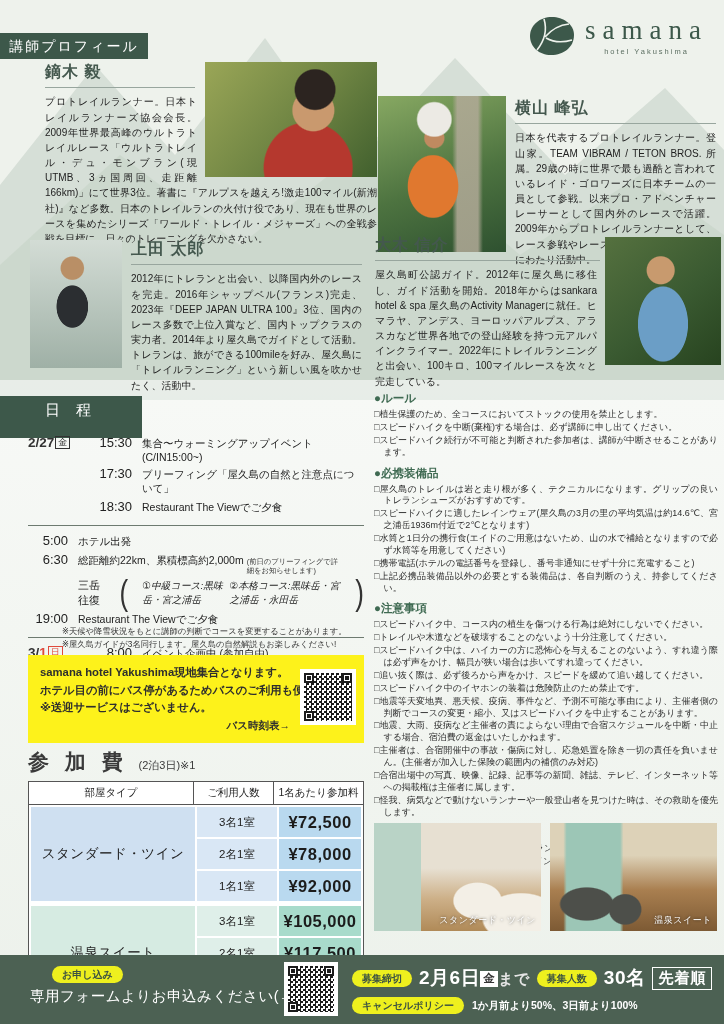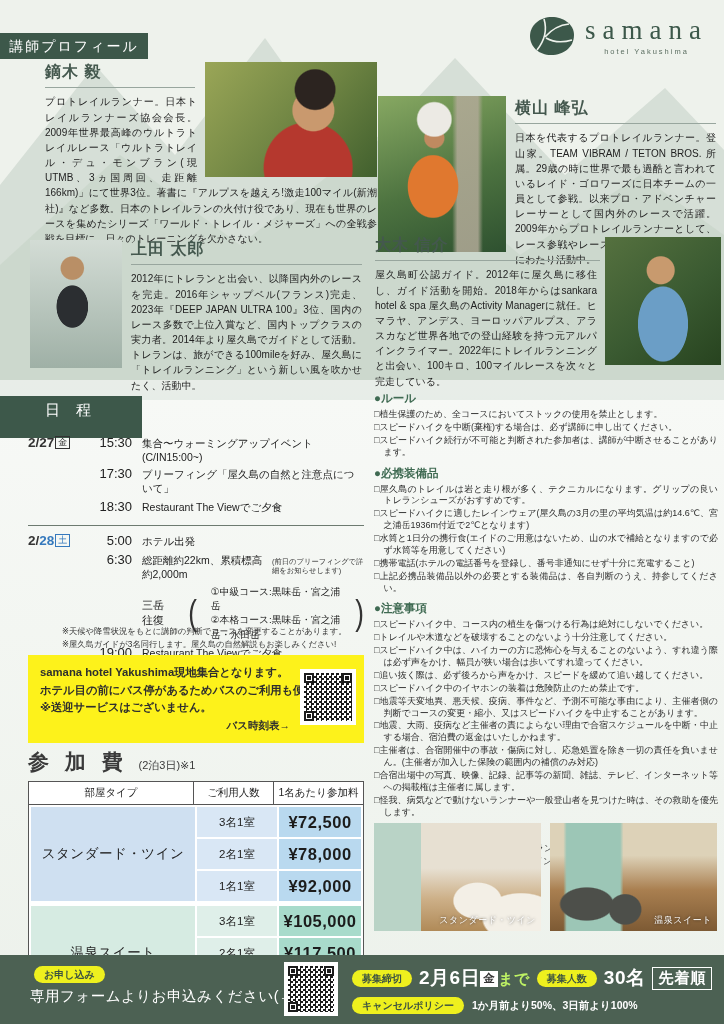--- a/index.html
+++ b/index.html
@@ -64,21 +64,21 @@
   .sat{color:#3579bd;}
   .sun{color:#df4a3c;}
   .rows{flex:1;}
   .srow{display:flex;align-items:baseline;margin-bottom:3px;}
   .time{flex:0 0 40px;font-size:13px;color:#222;text-align:right;padding-right:10px;}
   .desc{font-size:10.5px;color:#222;}
   .snote{font-size:7.3px;color:#333;line-height:1.25;display:inline-block;vertical-align:middle;max-width:92px;margin-left:3px;}
   .course{display:flex;align-items:center;gap:14px;justify-content:space-between;}
   .course-label{font-size:11px;}
   .bigparen{font-size:26px;font-weight:100;color:#333;transform:scaleY(1.35);display:inline-block;line-height:1;}
-  .course-lines{display:flex;flex-direction:column;font-size:9.8px;line-height:1.45;}
+  .course-lines{display:flex;flex-direction:row;font-size:9.8px;line-height:1.45;font-style:italic;}
   .blocknote{font-size:8px;color:#333;line-height:1.4;margin:1px 0 0 50px;}
   #schedule-notes{position:absolute;left:62px;top:625px;width:300px;font-size:8.3px;color:#333;line-height:1.55;}
 
   
   #access-box{position:absolute;left:28px;top:655px;width:336px;height:88px;background:#fdf21b;box-sizing:border-box;padding:9px 8px 6px 12px;}
   .access-line{font-size:11.3px;color:#2e2e2e;line-height:1.55;font-weight:bold;}
   .bus-label{position:absolute;right:74px;bottom:10px;font-size:10.5px;font-weight:bold;color:#2e2e2e;}
   .qr{background:#fff;position:relative;box-sizing:border-box;padding:4px;}
   .qr-in{width:100%;height:100%;background-image:repeating-conic-gradient(#1b1b1b 0% 25%, #ffffff 0% 50%);background-size:5px 5px;position:relative;}
   .qr-eye{position:absolute;width:10px;height:10px;border:2px solid #1b1b1b;background:#fff;box-sizing:border-box;}
@@ -122,28 +122,28 @@
     linear-gradient(180deg,#e7e0d2 0 42%,#cdb088 70%,#b08a58 100%);}
   .ph-suite{background:
     radial-gradient(ellipse at 22% 75%, #4d4f4a 0 14%, rgba(77,79,74,0) 15%),
     radial-gradient(ellipse at 45% 80%, #4d4f4a 0 12%, rgba(77,79,74,0) 13%),
     linear-gradient(90deg, rgba(0,0,0,0) 8%, #9cc6b6 10% 42%, rgba(0,0,0,0) 44%),
     linear-gradient(180deg,#ddd2b8 0 30%,#a97f50 62%,#7d5a34 100%);}
 
   
   #footer{position:absolute;left:0;top:955px;width:724px;height:69px;background:#4c6153;}
   .pill{display:inline-block;background:#eef01e;color:#3c5342;border-radius:10px;font-size:10px;font-weight:bold;padding:2px 10px;line-height:1.3;}
-  #apply-pill{position:absolute;left:34px;top:11px;}
+  #apply-pill{position:absolute;left:52px;top:11px;}
   #apply-text{position:absolute;left:30px;top:32px;font-size:14.5px;color:#fff;letter-spacing:.5px;}
   #footer-qr{position:absolute;left:284px;top:7px;width:54px;height:54px;}
   .f-row1{position:absolute;left:352px;top:10px;display:flex;align-items:center;gap:7px;}
   .f-row2{position:absolute;left:352px;top:42px;display:flex;align-items:center;gap:8px;}
   .f-big{color:#fff;font-size:19px;font-weight:bold;letter-spacing:.5px;}
   .f-daybox{display:inline-block;background:#fff;color:#333;font-size:11.5px;font-weight:bold;padding:1px 3px;line-height:1.2;vertical-align:2px;}
-  .f-made{color:#bef264;font-size:15px;font-weight:bold;}
+  .f-made{color:#e5e5e5;font-size:15px;font-weight:bold;}
   .f-box{display:inline-block;border:1px solid #fff;color:#fff;font-size:15px;font-weight:bold;padding:1px 5px;letter-spacing:1px;}
   .f-cancel-text{color:#fff;font-size:10.5px;font-weight:bold;}
 </style>
 </head>
 <body>
 
 <div class="page">
 
   <svg class="bg-mountains" viewBox="0 0 724 400" preserveAspectRatio="none" aria-hidden="true">
     <path d="M0,185 L95,65 L175,155 L265,38 L355,165 L455,58 L565,175 L665,88 L724,150 L724,400 L0,400 Z" fill="rgba(158,180,164,0.30)"></path>
@@ -206,21 +206,20 @@
             <span class="time">17:30</span>
             <span class="desc">ブリーフィング「屋久島の自然と注意点について」</span>
           </div>
         <div class="srow">
             <span class="time">18:30</span>
             <span class="desc">Restaurant The Viewでご夕食</span>
           </div>
       </div>
     </div>
     <div class="day">
-      <div class="date"><span>2/</span><span class="sat">28</span><span class="daybox sat">土</span></div>
       <div class="rows">
         <div class="srow">
             <span class="time">5:00</span>
             <span class="desc">ホテル出発</span>
           </div>
         <div class="srow">
             <span class="time">6:30</span>
             <span class="desc">総距離約22km、累積標高約2,000m</span>
             <span class="snote">(前日のブリーフィングで詳細をお知らせします)</span>
           </div>

